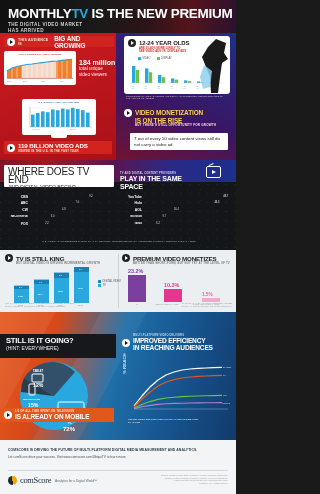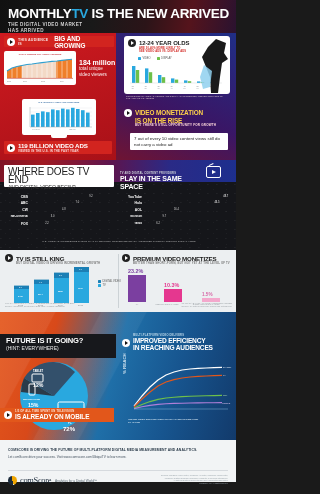--- a/index.html
+++ b/index.html
@@ -159,21 +159,21 @@
 
   .orangebar{
     position:absolute;left:0;bottom:18px;width:114px;height:14px;
     background:#e2571b;display:flex;align-items:center;padding-left:4px;
   }
   .orangebar .t1{font-size:2.7px;font-weight:bold;color:#ffe3d3;letter-spacing:.2px;line-height:3.2px;}
   .orangebar .t2{font-size:6.4px;font-weight:bold;color:#fff;letter-spacing:-.1px;line-height:7px;}
 
   
   .footer{
-    position:absolute;left:0;top:440px;width:236px;height:42px;background:#f2f4f5;color:#333;
+    position:absolute;left:0;top:440px;width:236px;height:54px;background:#f2f4f5;color:#333;
   }
   .footer .l1{font-size:3.4px;font-weight:bold;color:#2b3b4a;letter-spacing:.1px;line-height:4.4px;}
   .footer .l2{font-size:3.2px;color:#44525f;line-height:4.2px;}
   .footer .rule{position:absolute;left:8px;right:8px;top:30px;height:1px;background:#d6dade;}
   .cs-logo{display:flex;align-items:center;}
   .cs-mark{
     width:9px;height:9px;border-radius:50%;
     background:conic-gradient(#f0a500 0 45%, #ffffff 45% 50%, #1b2a3a 50% 100%);
     margin-right:3px;flex:0 0 auto;
   }
@@ -181,21 +181,21 @@
   .cs-tag{font-size:3.2px;color:#5a6872;margin-left:4px;}
   .fineprint{font-size:1.9px;line-height:2.6px;color:#97a1a8;text-align:right;}
   .nowrap{white-space:nowrap;}
 </style>
 </head>
 <body>
 
 <div class="page">
 
   <div class="hero">
-    <div class="hero-title"><span>MONTHLY</span><span class="tv">TV</span><span> IS THE NEW ARRIVED</span></div>
+    <div class="hero-title"><span>MONTHLY</span><span class="tv">TV</span><span> IS THE NEW PREMIUM</span></div>
     <div class="hero-sub">
       <div>THE DIGITAL VIDEO MARKET</div>
       <div>HAS ARRIVED</div>
     </div>
   </div>
 
   <div class="band1">
     <div class="leftwash"></div>
     <div class="rightwash"></div>
 
@@ -551,21 +551,21 @@
       <div>AD LOAD AS % OF ALL TIME / CONTENT VIEWED</div>
       <div>Source: TV data in and from TVB Media Intelligence</div>
     </div>
   </div>
 
   <div class="band4">
     <div class="diag"></div>
 
     <div class="blackbar">
       <div style="padding:3px 0 0 6px;">
-        <div class="h">FUTURE IS IT GOING?</div>
+        <div class="h">STILL IS IT GOING?</div>
         <div class="s">(HINT: EVERYWHERE)</div>
       </div>
     </div>
 
     <div style="position:absolute;left:122px;top:22px;width:112px;">
       <div class="hdr-row">
         <span class="playicon"></span>
         <div>
           <div style="font-size:2.6px;font-weight:bold;color:#bcd8ea;letter-spacing:.2px;">MULTI-PLATFORM VIDEO DELIVERS</div>
           <div style="font-size:6.6px;font-weight:bold;color:#fff;line-height:7.4px;letter-spacing:-.2px;">IMPROVED EFFICIENCY</div>

